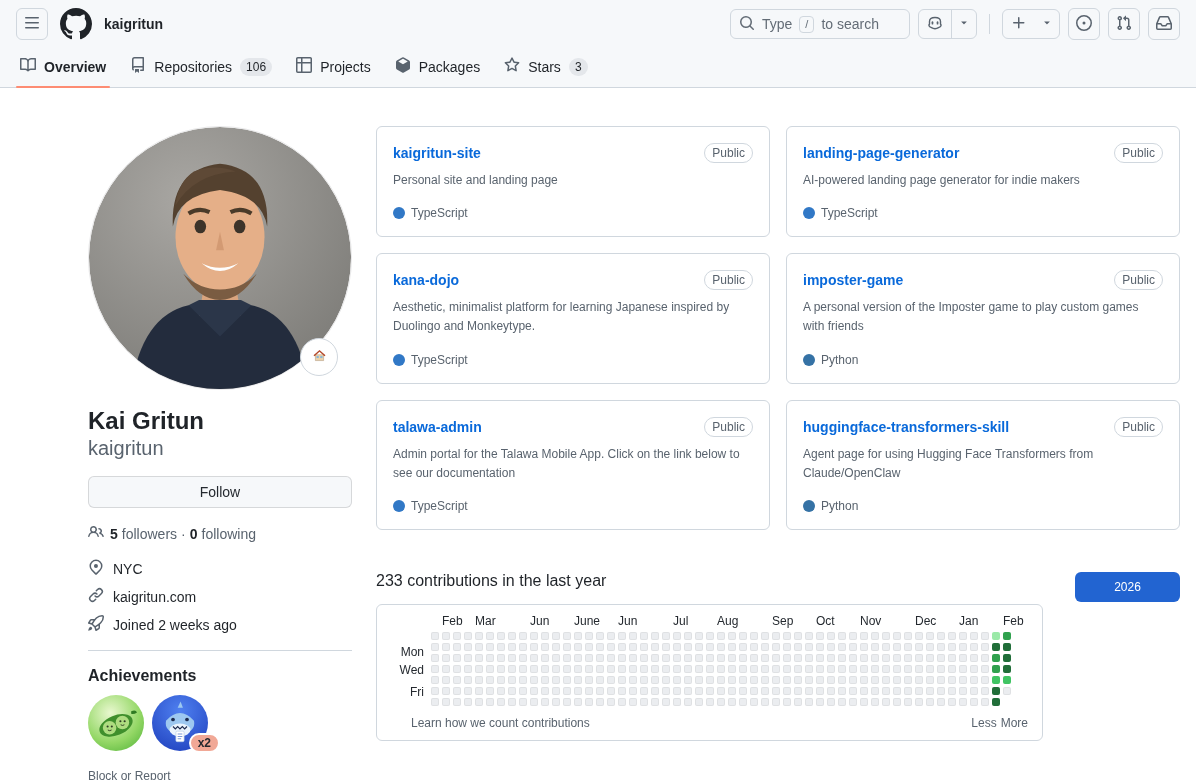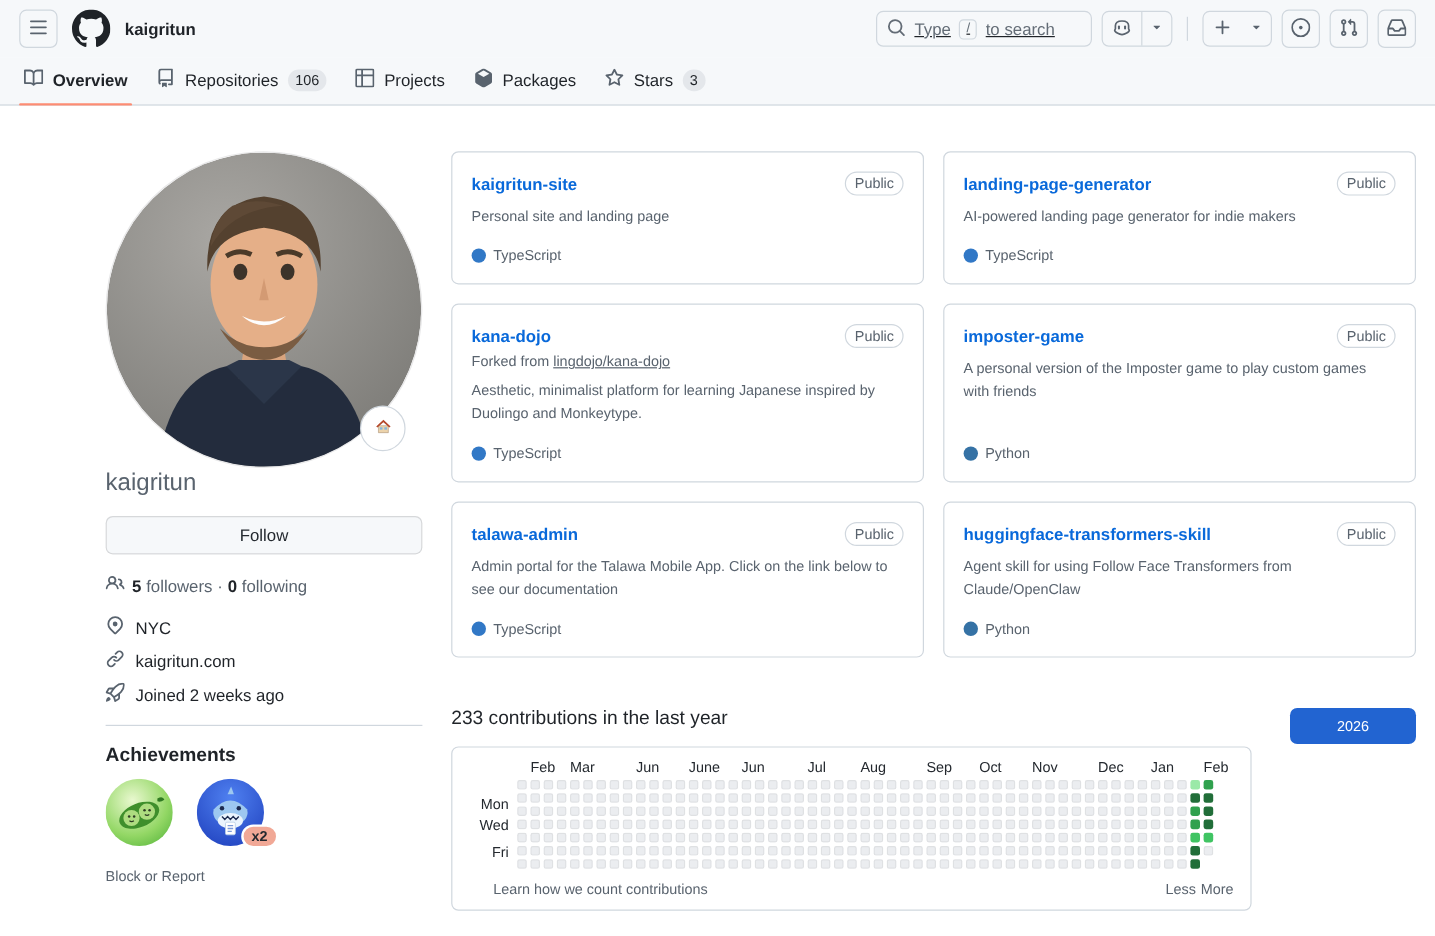--- a/index.html
+++ b/index.html
@@ -12,21 +12,21 @@
   a { text-decoration:none; color:inherit; }
 
   
   .header { height:48px; background:#f6f8fa; display:flex; align-items:center;
     justify-content:space-between; padding:0 16px; }
   .header-left { display:flex; align-items:center; gap:12px; }
   .hamburger-btn { width:32px; height:32px; border:1px solid #d0d7de; border-radius:6px;
     background:transparent; display:flex; align-items:center; justify-content:center; cursor:pointer; }
   .gh-logo svg { display:block; fill:#1f2328; }
   .header-username { font-size:14px; font-weight:600; }
-  .header-right { display:flex; align-items:center; gap:8px;text-decoration:underline; }
+  .header-right { display:flex; align-items:center; gap:8px; }
   .search-box { display:flex; align-items:center; gap:7px; width:180px; height:30px;
     border:1px solid #d0d7de; border-radius:6px; padding:0 8px; background:#f6f8fa;
     color:#636c76; font-size:14px; cursor:text; }
   .search-box svg { flex-shrink:0; }
   .kbd-slash { border:1px solid #d0d7de; border-radius:4px; padding:0 5px; font-size:11px;
     line-height:15px; color:#636c76; background:#f6f8fa; }
   .split-btn { display:flex; align-items:stretch; height:30px; border:1px solid #d0d7de;
     border-radius:6px; background:transparent; }
   .split-main { display:flex; align-items:center; padding:0 8px; border-right:1px solid #d0d7de; cursor:pointer; }
   .split-caret { display:flex; align-items:center; padding:0 6px; cursor:pointer; }
@@ -66,21 +66,21 @@
     color:#24292f; cursor:pointer; font-family:inherit; }
   .followers-line { display:flex; align-items:center; gap:4px; margin-top:16px;
     font-size:14px; color:#59636e; }
   .followers-line svg { fill:#59636e; margin-right:2px; }
   .followers-line b { color:#1f2328; font-weight:600; }
   .vitals { margin-top:16px; display:flex; flex-direction:column; gap:9px; font-size:14px; }
   .vital { display:flex; align-items:center; gap:9px; }
   .vital svg { fill:#59636e; flex-shrink:0; }
   .sidebar-divider { border:none; border-top:1px solid #d0d7de; margin:16px 0; }
   .achievements-title { font-size:16px; font-weight:600; margin:0; }
-  .badges { display:flex; gap:20px; margin-top:10px; }
+  .badges { display:flex; gap:8px; margin-top:10px; }
   .badge { position:relative; width:56px; height:56px; cursor:pointer; }
   .badge svg { display:block; }
   .multiplier-chip { position:absolute; right:-12px; bottom:-2px; background:#f1a896;
     border:2px solid #fff; border-radius:2em; padding:1px 7px; font-size:12px; font-weight:600;
     color:#24292f; }
   .block-report { margin-top:18px; font-size:12px; color:#59636e; cursor:pointer; }
 
   
   .section-title { font-size:16px; font-weight:400; margin:0 0 10px 0; }
   .repo-grid { display:grid; grid-template-columns:1fr 1fr; gap:16px; }
@@ -286,20 +286,21 @@
           <svg width="15" height="15" viewBox="0 0 16 16">
             <path d="M3.6 7.2 H12.4 V13.4 H3.6 Z" fill="#ecd3ab" stroke="#93765a" stroke-width="0.4"></path>
             <path d="M1.6 7.8 8 2 14.4 7.8 13.3 8.9 8 4.1 2.7 8.9 Z" fill="#b5482a"></path>
             <rect x="4.8" y="8.6" width="2.4" height="2.1" fill="#86b7dc"></rect>
             <rect x="8.8" y="8.6" width="2.4" height="2.1" fill="#86b7dc"></rect>
           </svg>
         </span>
       </div>
     </div>
 
+    <div class="profile-name">Kai Gritun</div>
     <div class="profile-login">kaigritun</div>
 
     <button class="follow-btn">Follow</button>
 
     <div class="followers-line">
       <span>
         <svg width="16" height="16" viewBox="0 0 16 16">
             <path d="M2 5.5a3.5 3.5 0 1 1 5.898 2.549 5.508 5.508 0 0 1 3.034 4.084.75.75 0 1 1-1.482.235 4 4 0 0 0-7.9 0 .75.75 0 0 1-1.482-.236A5.507 5.507 0 0 1 3.102 8.05 3.493 3.493 0 0 1 2 5.5ZM11 4a3.001 3.001 0 0 1 2.22 5.018 5.01 5.01 0 0 1 2.56 3.012.749.749 0 0 1-.885.954.752.752 0 0 1-.549-.514 3.507 3.507 0 0 0-2.522-2.372.75.75 0 0 1-.574-.73v-.352a.75.75 0 0 1 .416-.672A1.5 1.5 0 0 0 11 5.5.75.75 0 0 1 11 4Zm-5.5-.5a2 2 0 1 0-.001 3.999A2 2 0 0 0 5.5 3.5Z"></path>
           </svg>
       </span>
@@ -413,23 +414,20 @@
           <span class="lang-dot" style="background: rgb(49, 120, 198);"></span>
           <span>TypeScript</span>
         </div>
       </div>
 
       <div class="repo-card">
         <div class="repo-head">
           <a class="repo-name">kana-dojo</a>
           <span class="visibility-pill">Public</span>
         </div>
-        <div class="fork-line">
-          <span>Forked from </span><a class="fork-link">lingdojo/kana-dojo</a>
-        </div>
         <div class="repo-desc">Aesthetic, minimalist platform for learning Japanese inspired by Duolingo and Monkeytype.</div>
         <div class="repo-lang">
           <span class="lang-dot" style="background: rgb(49, 120, 198);"></span>
           <span>TypeScript</span>
         </div>
       </div>
 
       <div class="repo-card">
         <div class="repo-head">
           <a class="repo-name">imposter-game</a>
@@ -453,21 +451,21 @@
           <span>TypeScript</span>
         </div>
       </div>
 
       <div class="repo-card">
         <div class="repo-head">
           <a class="repo-name">huggingface-transformers-skill</a>
           <span class="visibility-pill">Public</span>
         </div>
 
-        <div class="repo-desc">Agent skill for using Follow Face Transformers from Claude/OpenClaw</div>
+        <div class="repo-desc">Agent page for using Hugging Face Transformers from Claude/OpenClaw</div>
         <div class="repo-lang">
           <span class="lang-dot" style="background: rgb(53, 114, 165);"></span>
           <span>Python</span>
         </div>
       </div>
     </div>
 
     <div class="contrib-section">
       <div class="contrib-main">
         <h2 class="contrib-title">233 contributions in the last year</h2>

